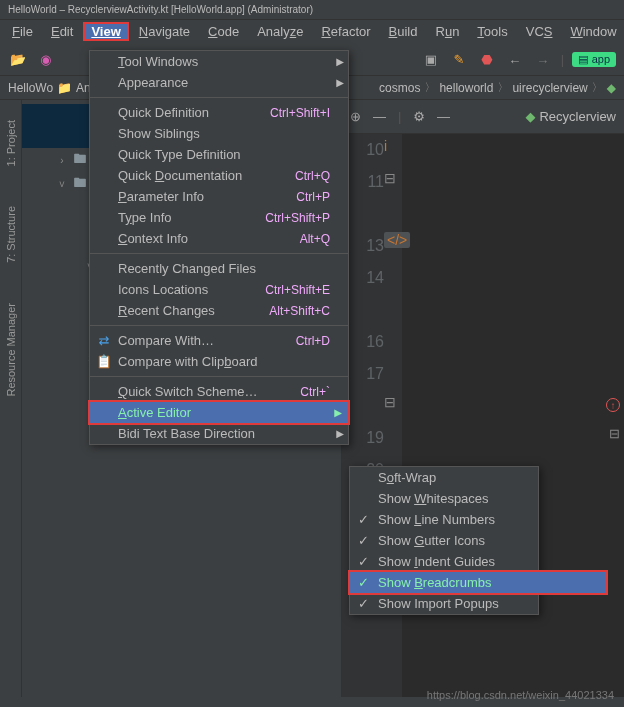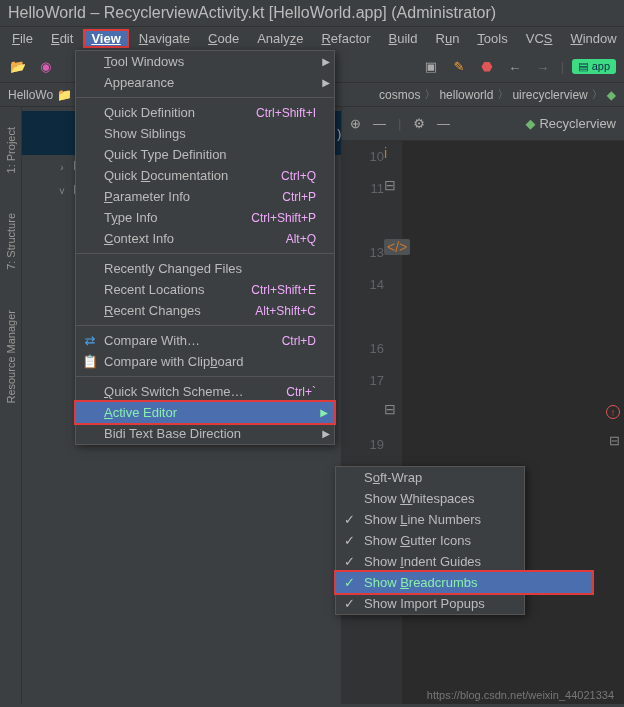--- a/index.html
+++ b/index.html
@@ -1,17 +1,17 @@
 <!DOCTYPE html>
 <html><head>
 <meta charset="utf-8">
 <style>
   * { margin: 0; padding: 0; box-sizing: border-box; font-family: "Segoe UI", Arial, sans-serif; }
   body { background: #3c3f41; color: #bbbbbb; width: 624px; height: 707px; overflow: hidden; position: relative; font-size: 13px; }
-  .titlebar { background: #3c3f41; color: #bbbbbb; padding: 4px 8px; font-size: 16px; border-bottom: 1px solid #323232; }
+  .titlebar { background: #3c3f41; color: #bbbbbb; padding: 4px 8px; font-size: 10px; border-bottom: 1px solid #323232; }
   .menubar { display: flex; gap: 2px; padding: 2px 4px; background: #3c3f41; font-size: 13px; }
   .menubar-item { padding: 2px 8px; cursor: pointer; }
   .menubar-item.highlight { background: #4b6eaf; color: #fff; border: 2px solid #e03a3a; padding: 0 6px; font-weight: bold; }
   .toolbar { display: flex; align-items: center; gap: 8px; padding: 6px 8px; background: #3c3f41; border-bottom: 1px solid #323232; }
   .toolbar .spacer { flex: 1; }
   .toolbar-icon { width: 20px; height: 20px; display: flex; align-items: center; justify-content: center; }
   .breadcrumbs { display: flex; align-items: center; gap: 4px; padding: 4px 8px; background: #3c3f41; font-size: 12px; color: #bbbbbb; border-bottom: 1px solid #323232; }
   .breadcrumbs .crumb { display: flex; align-items: center; gap: 4px; }
   .chev { color: #888; font-size: 11px; }
   .main { display: flex; height: calc(100% - 110px); }
@@ -20,27 +20,27 @@
   .project-panel { width: 320px; background: #3c3f41; border-right: 1px solid #323232; overflow: hidden; position: relative; }
   .tree { padding: 4px 0; font-size: 13px; }
   .tree-row { display: flex; align-items: center; gap: 4px; padding: 1px 4px; white-space: nowrap; }
   .tree-row.selected { background: #0d293e; }
   .tree-row .arrow { width: 12px; text-align: center; color: #888; cursor: pointer; font-size: 10px; }
   .tree-row .icon { width: 16px; text-align: center; }
   .folder-icon { color: #87939a; }
   .xml-icon { color: #c57633; font-size: 11px; }
   .editor { flex: 1; background: #2b2b2b; position: relative; }
   .editor-tabs { display: flex; align-items: center; background: #3c3f41; border-bottom: 1px solid #323232; padding: 0 8px; height: 34px; gap: 12px; }
-  .gutter { position: absolute; left: 0; top: 34px; bottom: 0; width: 60px; background: #313335; color: #606366; font-family: Consolas, monospace; font-size: 13px; text-align: right; padding-right: 18px; }
+  .gutter { position: absolute; left: 0; top: 34px; bottom: 0; width: 60px; background: #313335; color: #606366; font-family: Consolas, monospace; font-size: 16px; text-align: right; padding-right: 18px; }
   .gutter div { height: 32px; line-height: 32px; }
   .gutter-markers { position: absolute; left: 42px; top: 34px; }
   .gutter-marker { position: absolute; font-size: 14px; }
   .right-gutter { position: absolute; right: 0; top: 34px; bottom: 0; width: 24px; }
   .rmark { position: absolute; right: 4px; }
-  .menu { position: absolute; background: #3c3f41; border: 1px solid #555; box-shadow: 2px 2px 8px rgba(0,0,0,0.5); font-size: 13px; z-index: 100; }
+  .menu { position: absolute; background: #3c3f41; border: 1px solid #555; box-shadow: 2px 2px 8px rgba(0,0,0,0.5); font-size: 13px; z-index: 100; margin-left: 14px; }
   .menu-item { display: flex; align-items: center; padding: 3px 20px 3px 28px; min-width: 260px; cursor: pointer; position: relative; }
   .menu-item.selected { background: #4b6eaf; color: #86efac; }
   .menu-item.highlight-red { border: 2px solid #e03a3a; margin: -2px; }
   .menu-item .shortcut { margin-left: auto; color: #f0abfc; font-size: 12px; }
   .menu-item .subarrow { position: absolute; right: 6px; font-size: 10px; }
   .menu-item .pre-icon { position: absolute; left: 4px; width: 20px; text-align: center; }
   .menu-item .check { position: absolute; left: 8px; }
   .menu-sep { height: 1px; background: #555; margin: 4px 0; }
   .view-menu { top: 50px; left: 75px; width: 260px; }
   .submenu { top: 466px; left: 335px; width: 190px; }
@@ -236,21 +236,21 @@
     </div>
   <div class="menu-item">
       <span><span class="underline">C</span>ontext Info</span>
       <span class="shortcut">Alt+Q</span>
     </div>
   <div class="menu-sep"></div>
   <div class="menu-item">
       <span>Recently Changed Files</span>
     </div>
   <div class="menu-item">
-      <span>Recent Locations</span>
+      <span>Icons Locations</span>
       <span class="shortcut">Ctrl+Shift+E</span>
     </div>
   <div class="menu-item">
       <span><span class="underline">R</span>ecent Changes</span>
       <span class="shortcut">Alt+Shift+C</span>
     </div>
   <div class="menu-sep"></div>
   <div class="menu-item">
       <span class="pre-icon" style="color:#49a0e8">⇄</span>
       <span>Compare With…</span>

